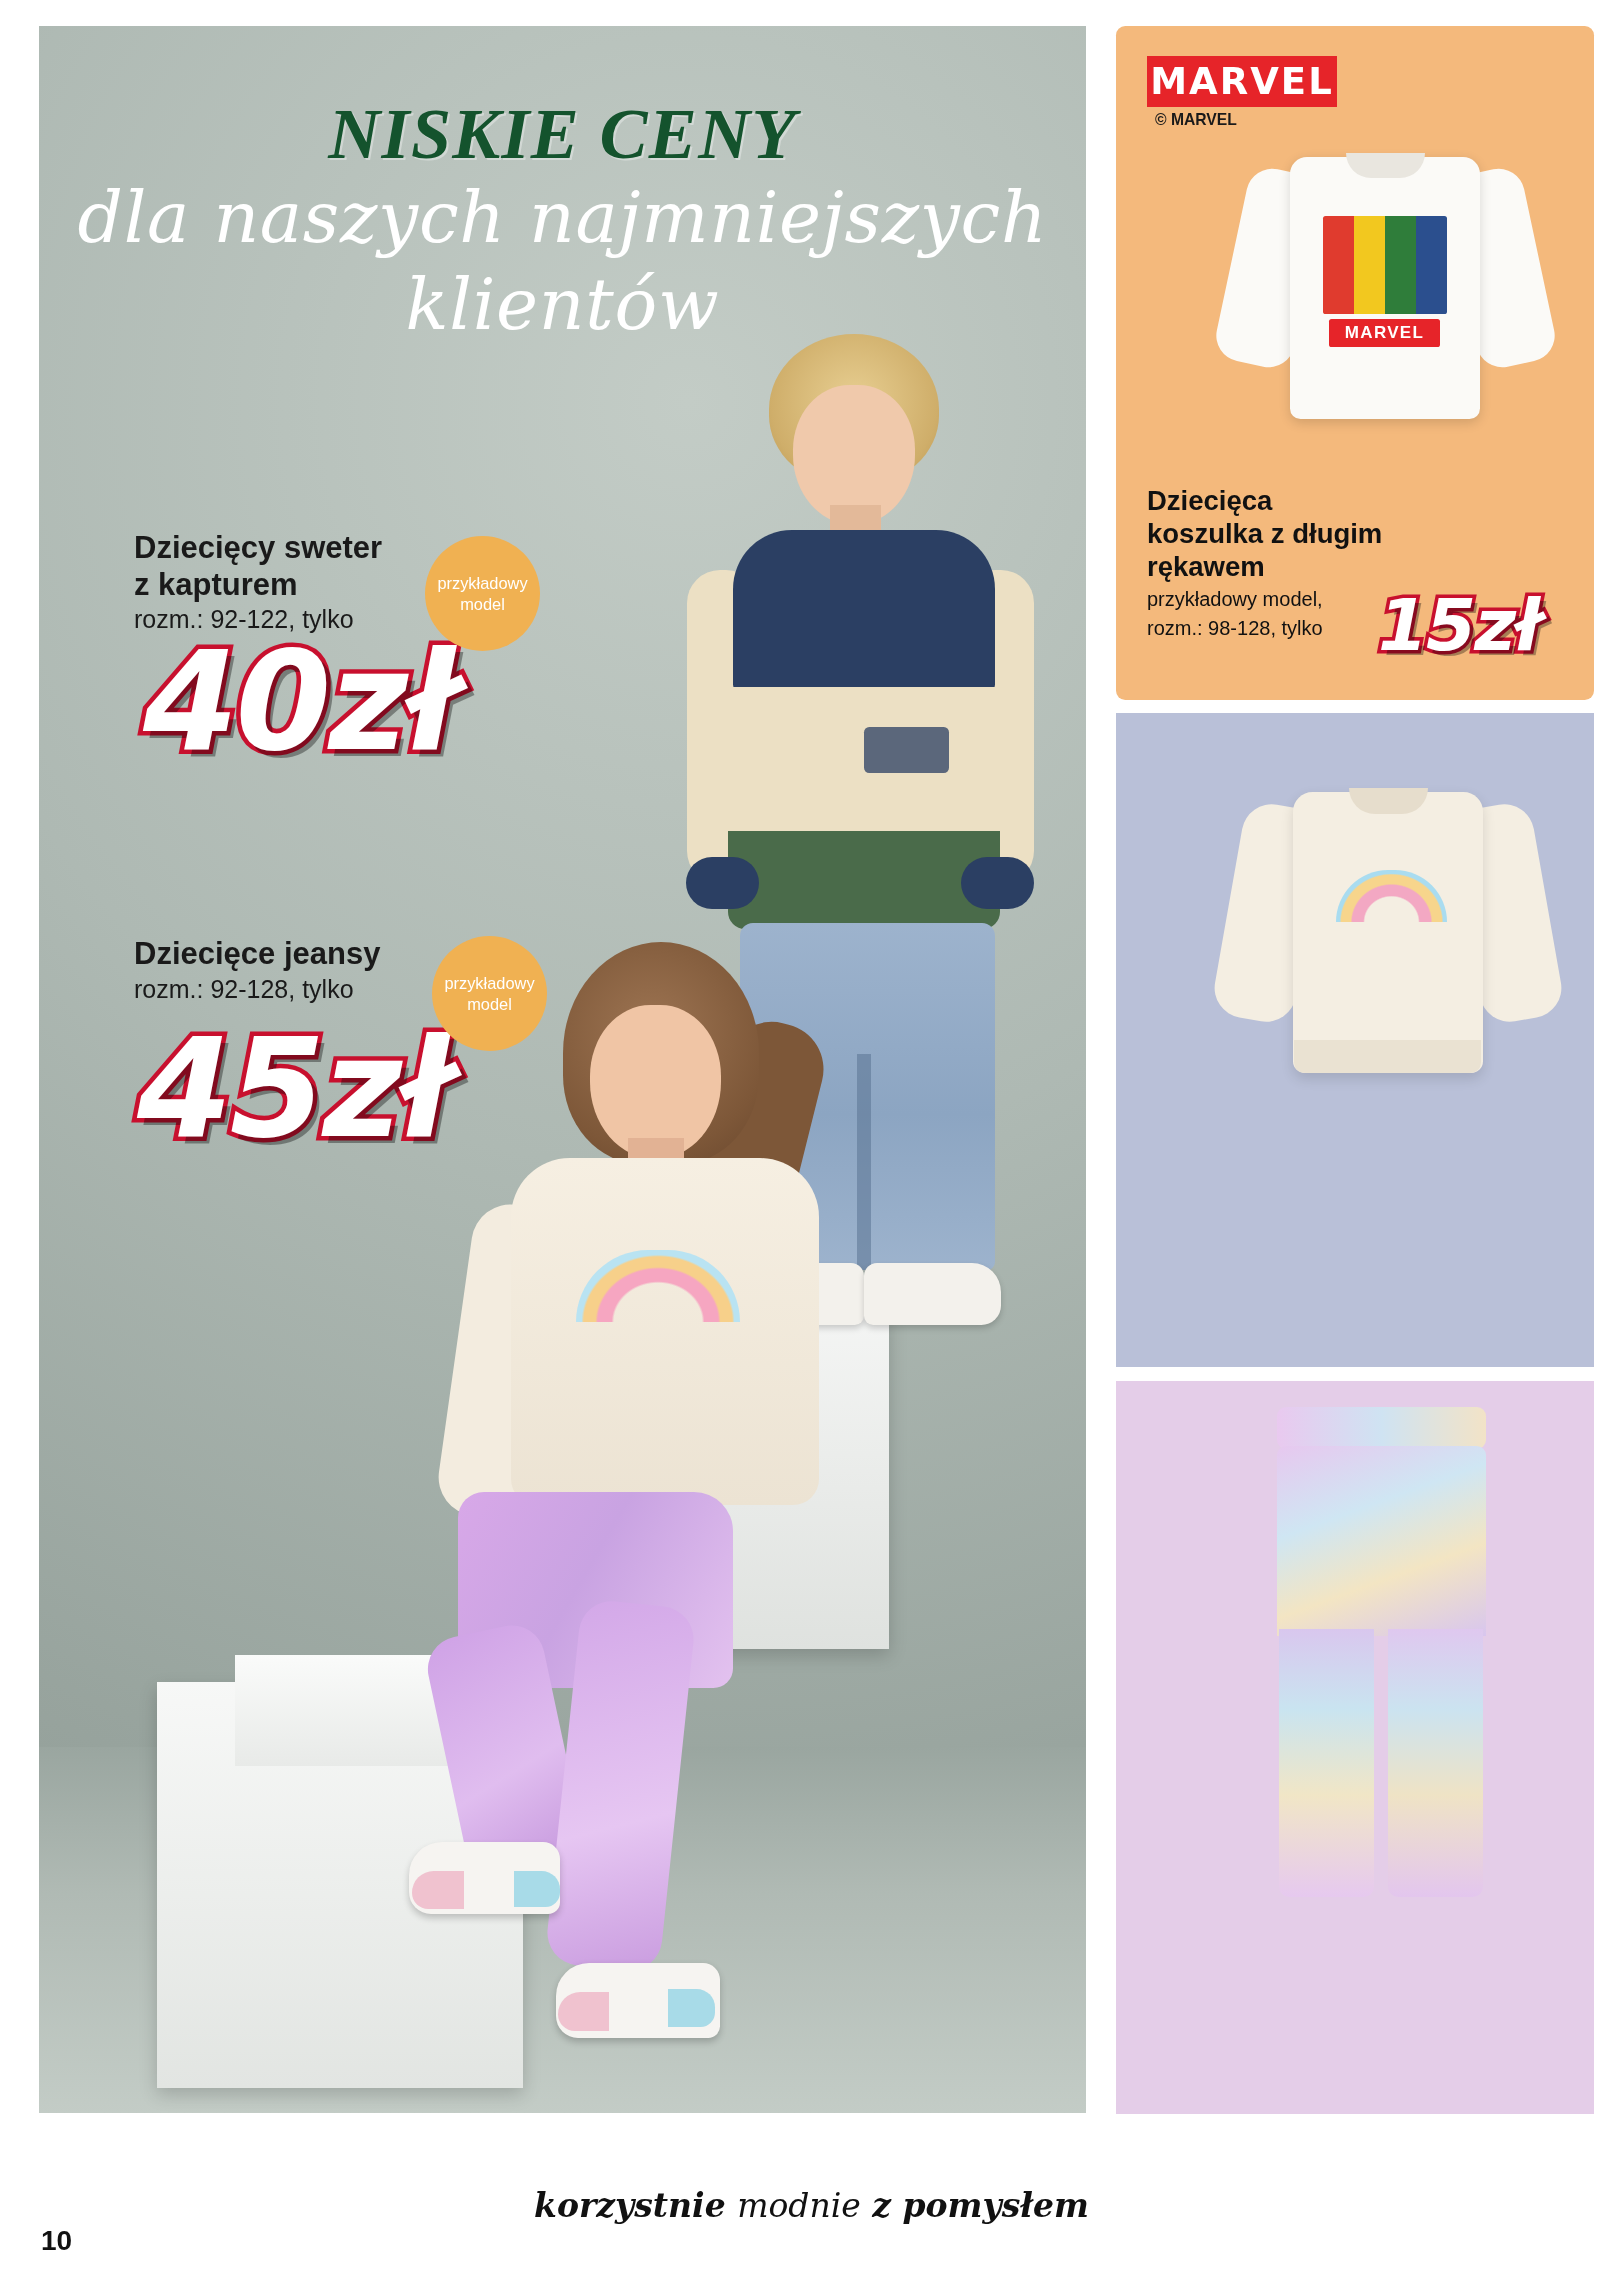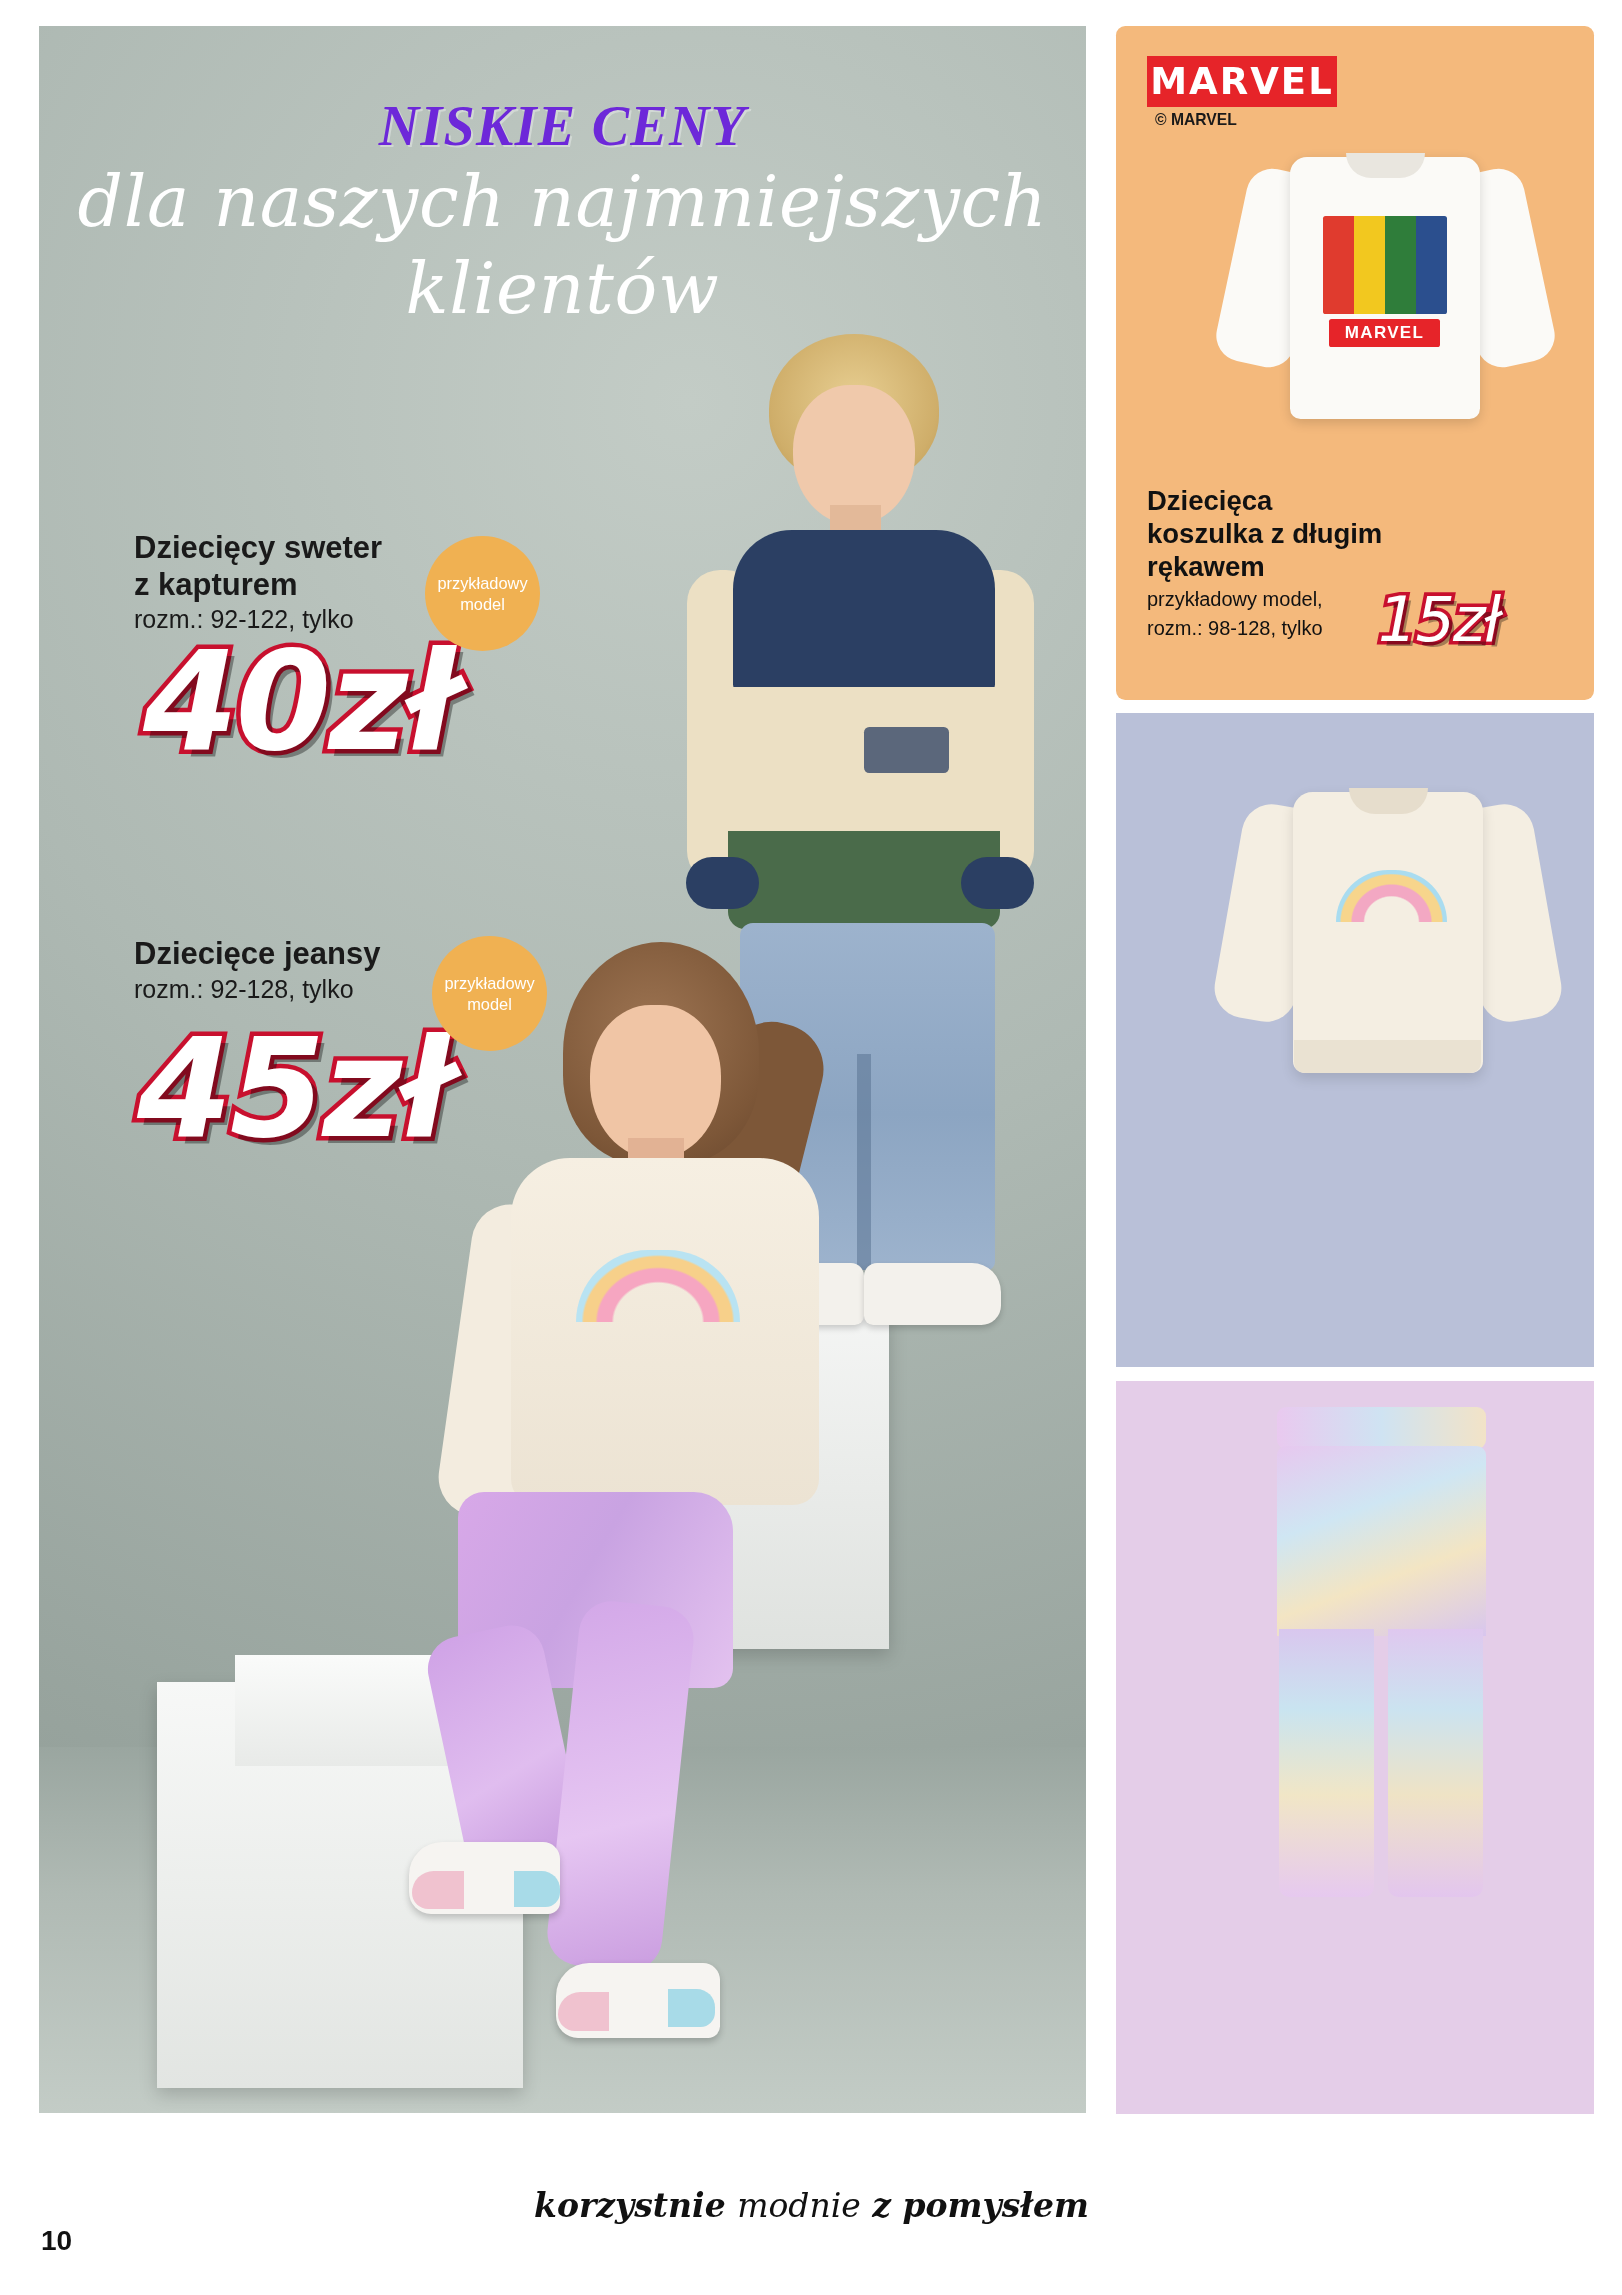--- a/index.html
+++ b/index.html
@@ -47,23 +47,23 @@
     position: absolute;
     left: 0; right: 0;
     top: 72px;
     text-align: center;
     z-index: 6;
   }
   .headline-main {
     font-family: "Liberation Serif", serif;
     font-weight: bold;
     font-style: italic;
-    font-size: 56px;
+    font-size: 72px;
     letter-spacing: 1.3px;
-    color: #6d28d9;
+    color: #14532d;
     text-shadow: 2px 2px 0 rgba(255,255,255,0.35);
     line-height: 1.0;
   }
   .headline-sub {
     font-family: "DejaVu Serif", serif;
     font-style: italic;
     font-size: 71px;
     color: #ffffff;
     line-height: 1.12;
     margin-top: 7.9px;
@@ -380,22 +380,22 @@
   
   .prod-text { position: absolute; z-index: 5; }
   .prod-title { font-size: 27.5px; font-weight: bold; color: #111; line-height: 1.2; }
   .prod-sub { font-size: 20px; color: #111; line-height: 1.28; margin-top: 3.9px; }
 
   .t1 { left: 31px; top: 458px; width: 262px; }
 
   .price-mid {
     position: absolute;
     font-family: "DejaVu Sans", sans-serif;
-    font-weight: normal; font-style: italic;
-    font-size: 62px; line-height: 1;
+    font-weight: bold; font-style: italic;
+    font-size: 72px; line-height: 1;
     color: #ffffff;
     -webkit-text-stroke: 7.2px #c8102e;
     paint-order: stroke fill;
     text-shadow: 5.2px 5.2px 0 rgba(0,0,0,0.32);
     z-index: 6;
     letter-spacing: -2px;
   }
   .p15 { left: 262px; top: 563px; }
 
   

